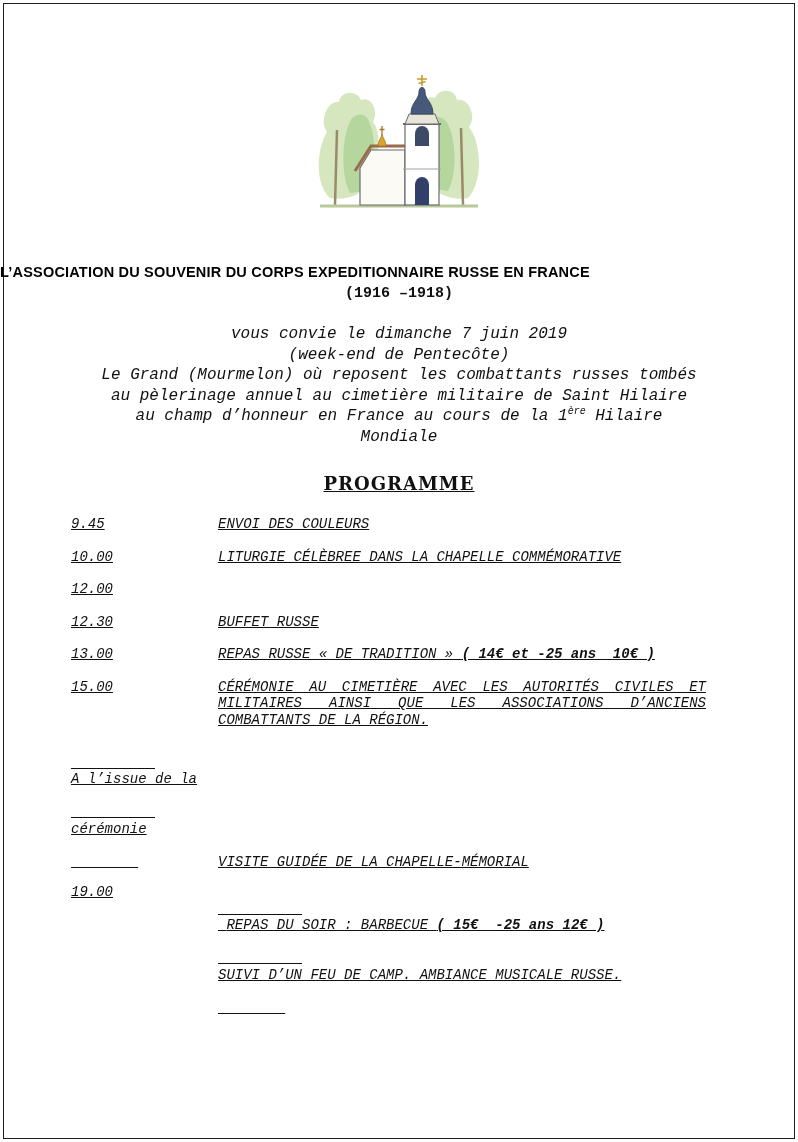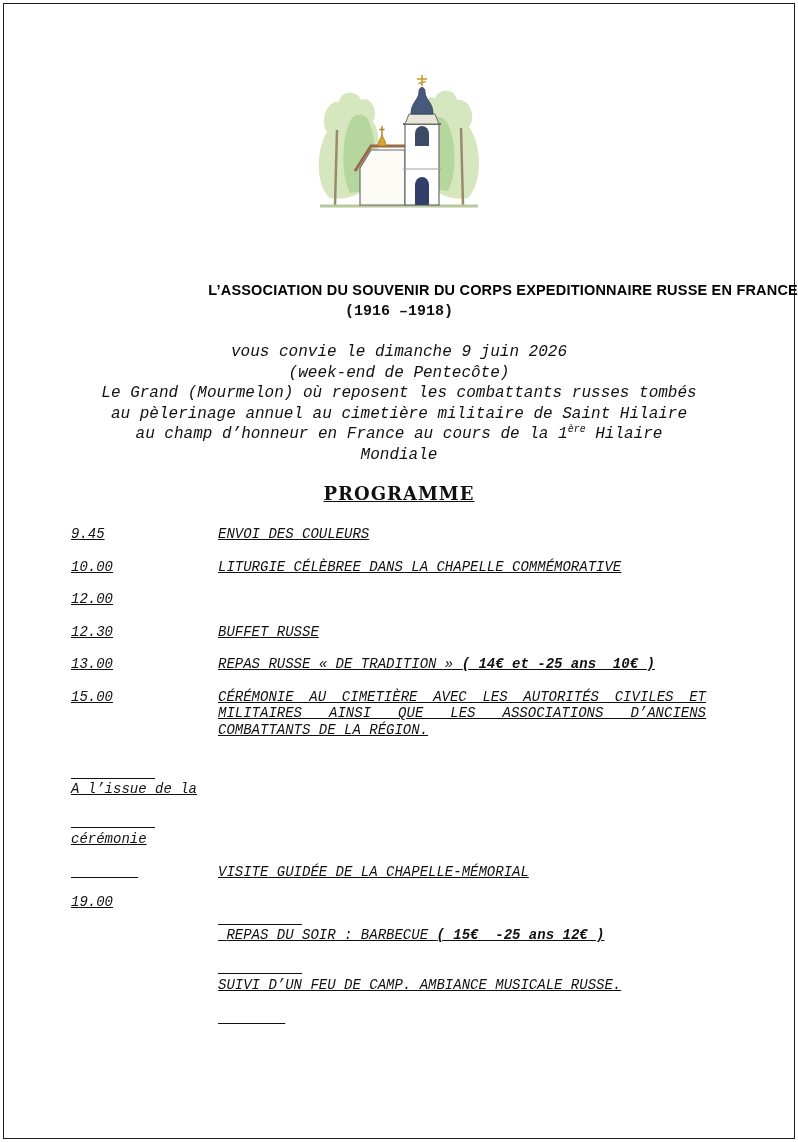--- a/index.html
+++ b/index.html
@@ -2,32 +2,32 @@
 <html><head>
 <meta charset="utf-8">
 <style>
   html,body{margin:0;padding:0;background:#ffffff;}
   .page{position:relative;width:798px;height:1142px;background:#ffffff;color:#111;overflow:hidden;}
   .frame{position:absolute;inset:3px;border:1px solid #1f1f1f;box-sizing:border-box;}
   .content{position:relative;padding-top:72px;}
 
   .logo-wrap{text-align:center;}
 
-  .title{margin-top:58px;text-align:right;
+  .title{margin-top:40px;text-align:left;
          font-family:"Liberation Sans",sans-serif;font-weight:700;font-size:14.5px;
          letter-spacing:.2px;color:#000;}
   .subtitle{margin-top:5px;text-align:center;
             font-family:"Liberation Mono",monospace;font-weight:700;font-size:15px;}
 
   .intro{margin-top:22px;text-align:center;
          font-family:"Liberation Mono",monospace;font-style:italic;
          font-size:16px;line-height:20.5px;}
   .intro sup{font-size:10px;line-height:0;}
 
-  .heading{margin-top:18px;text-align:center;}
+  .heading{margin-top:26px;text-align:center;}
   .heading span{font-family:"DejaVu Serif",serif;font-weight:700;font-size:18px;
                 letter-spacing:1px;text-decoration:underline;}
 
   .schedule{margin:22px 0 0 71px;
             font-family:"Liberation Mono",monospace;font-style:italic;
             font-size:14px;line-height:16.5px;}
   .row{display:flex;margin-bottom:16px;text-decoration:underline;}
   .time{width:147px;flex:none;white-space:pre-wrap;}
   .desc{max-width:505px;white-space:pre-wrap;}
   .desc.justify{width:488px;text-align:justify;white-space:normal;}
@@ -75,21 +75,21 @@
         <path d="M103,42 C103,30 111,28 111,20 C111,14 117,14 117,20 C117,28 125,30 125,42 Z" fill="#47597a" stroke="#394860" stroke-width="1"></path>
 
         <path d="M114,14 L114,3 M109,7 L119,7 M110.5,11.5 L117.5,9.5" stroke="#c69a2e" stroke-width="1.6"></path>
       </svg>
     </div>
 
     <div class="title">L’ASSOCIATION DU SOUVENIR DU CORPS EXPEDITIONNAIRE RUSSE EN FRANCE</div>
     <div class="subtitle">(1916 –1918)</div>
 
     <div class="intro">
-      <div>vous convie le dimanche 9 juin 2026</div>
+      <div>vous convie le dimanche 7 juin 2019</div>
       <div>(week-end de Pentecôte)</div>
       <div>Le Grand (Mourmelon) où reposent les combattants russes tombés</div>
       <div>au pèlerinage annuel au cimetière militaire de Saint Hilaire</div>
       <div><span>au champ d’honneur en France au cours de la 1</span><sup>ère</sup><span> Hilaire</span></div>
       <div>Mondiale</div>
     </div>
 
     <div class="heading">
       <span>PROGRAMME</span>
     </div>

